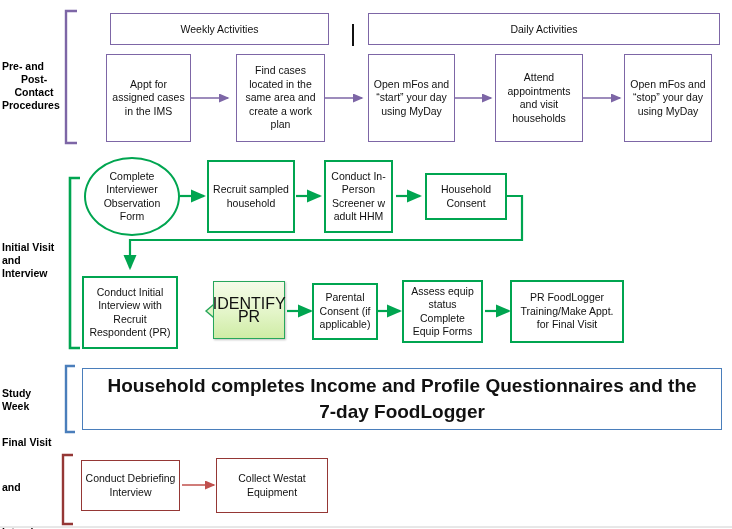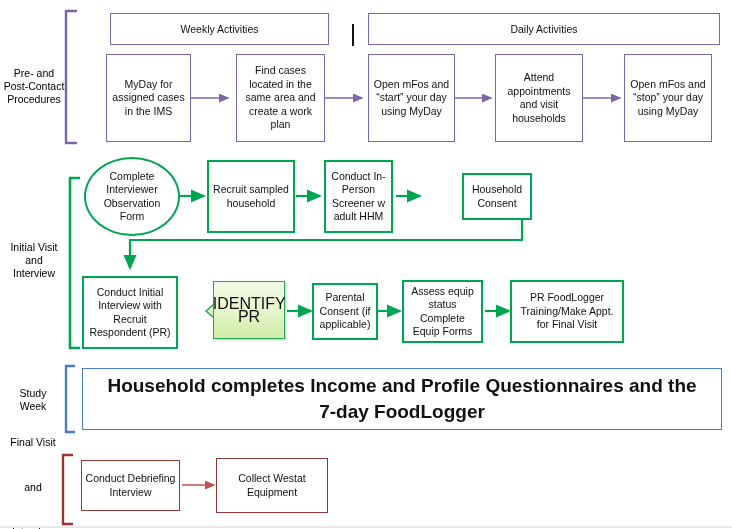--- a/index.html
+++ b/index.html
@@ -9,26 +9,26 @@
     font-family:"Liberation Sans", sans-serif;
     position:relative;
     overflow:hidden;
     color:#111111;
   }
   #stage{position:absolute;left:0;top:0;width:732px;height:529px;}
   .abs{position:absolute;box-sizing:border-box;}
 
   
   .rowlabel{
-    font-weight:normal;
+    font-weight:bold;
     font-size:10.5px;
     line-height:13px;
     text-align:center;
     color:#000;
-    display:flex;align-items:center;justify-content:center;
+    display:flex;align-items:flex-start;justify-content:center;
   }
 
   
   .box{
     display:flex;align-items:center;justify-content:center;
     text-align:center;
     background:#ffffff;
     font-size:10.5px;
     line-height:13.5px;
     padding:2px 3px;
@@ -152,21 +152,21 @@
     <span>Daily Activities</span>
   </div>
 
   <div class="abs rowlabel" style="left:2px;top:60px;width:64px;height:52px;flex-direction:column;">
     <div>Pre- and</div>
     <div>Post-Contact</div>
     <div>Procedures</div>
   </div>
 
   <div class="abs box purple" style="left:106px;top:54px;width:85px;height:88px;">
-    <span>MyDay for assigned cases in the IMS</span>
+    <span>Appt for assigned cases in the IMS</span>
   </div>
   <div class="abs box purple" style="left:236px;top:54px;width:89px;height:88px;">
     <span>Find cases located in the same area and create a work plan</span>
   </div>
   <div class="abs box purple" style="left:368px;top:54px;width:87px;height:88px;">
     <span>Open mFos and “start” your day using MyDay</span>
   </div>
   <div class="abs box purple" style="left:495px;top:54px;width:88px;height:88px;">
     <span>Attend appointments and visit households</span>
   </div>
@@ -182,21 +182,21 @@
 
   <div class="abs ellipse" style="left:84px;top:157px;width:96px;height:79px;padding:4px 10px;">
     <span>Complete Interviewer Observation Form</span>
   </div>
   <div class="abs box green" style="left:324px;top:160px;width:69px;height:73px;">
     <span>Conduct In-Person Screener w adult HHM</span>
   </div>
   <div class="abs box green" style="left:207px;top:160px;width:88px;height:73px;">
     <span>Recruit sampled household</span>
   </div>
-  <div class="abs box green" style="left:425px;top:173px;width:70px;height:47px;margin-left:37px;">
+  <div class="abs box green" style="left:425px;top:173px;width:82px;height:47px;">
     <span>Household Consent</span>
   </div>
 
   <div class="abs box green" style="left:82px;top:276px;width:96px;height:73px;">
     <span>Conduct Initial Interview with Recruit Respondent (PR)</span>
   </div>
   <div class="abs identify" style="left:213px;top:281px;width:72px;height:58px;">
     <span>IDENTIFY PR</span>
   </div>
   <div class="abs box green" style="left:312px;top:283px;width:66px;height:57px;">

